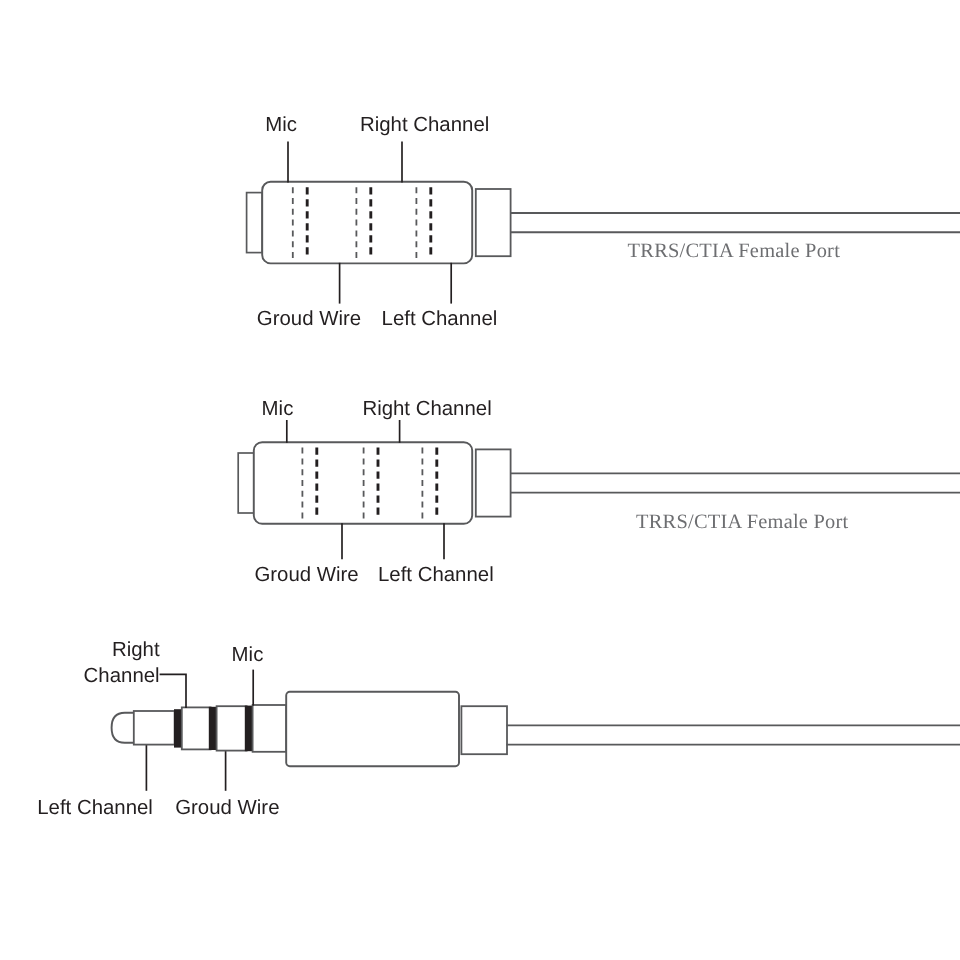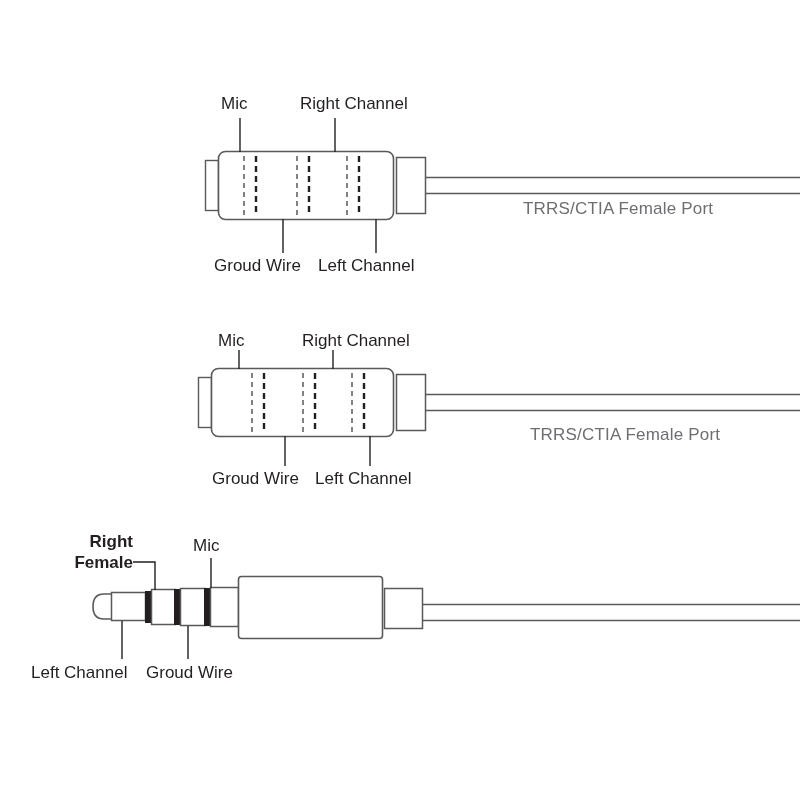--- a/index.html
+++ b/index.html
@@ -32,27 +32,26 @@
     white-space: pre;
     color: #231f20;
     font-family: "Liberation Sans", sans-serif;
     font-size: 17px;
     line-height: 20px;
     letter-spacing: 0px;
   }
   .lbl.twoline {
     line-height: 21px;
     text-align: right;
-    font-weight: bold;
   }
   .portlbl {
     position: absolute;
     white-space: pre;
     color: #6d6e71;
-    font-family: Liberation Sans, sans-serif;
+    font-family: Liberation Serif, serif;
     font-size: 17px;
     letter-spacing: 0.2px;
   }
 </style>
 </head>
 <body>
 
 <div id="stage">
 
   <svg width="800" height="800" viewBox="0 0 800 800">
@@ -144,18 +143,18 @@
   <div class="lbl" style="left:318px; top:256px;">Left Channel</div>
   <div class="portlbl" style="left:523px; top:199px;">TRRS/CTIA Female Port</div>
 
   <div class="lbl" style="left:218px; top:331px;">Mic</div>
   <div class="lbl" style="left:302px; top:331px;">Right Channel</div>
   <div class="lbl" style="left:212px; top:469px;">Groud Wire</div>
   <div class="lbl" style="left:315px; top:469px;">Left Channel</div>
   <div class="portlbl" style="left:530px; top:425px;">TRRS/CTIA Female Port</div>
 
   <div class="lbl twoline" style="left:33px; top:531px; width:100px;">Right</div>
-  <div class="lbl twoline" style="left:33px; top:552px; width:100px;">Female</div>
+  <div class="lbl twoline" style="left:33px; top:552px; width:100px;">Channel</div>
   <div class="lbl" style="left:193px; top:536px;">Mic</div>
   <div class="lbl" style="left:31px; top:663px;">Left Channel</div>
   <div class="lbl" style="left:146px; top:663px;">Groud Wire</div>
 
 </div>
 
 </body></html>

